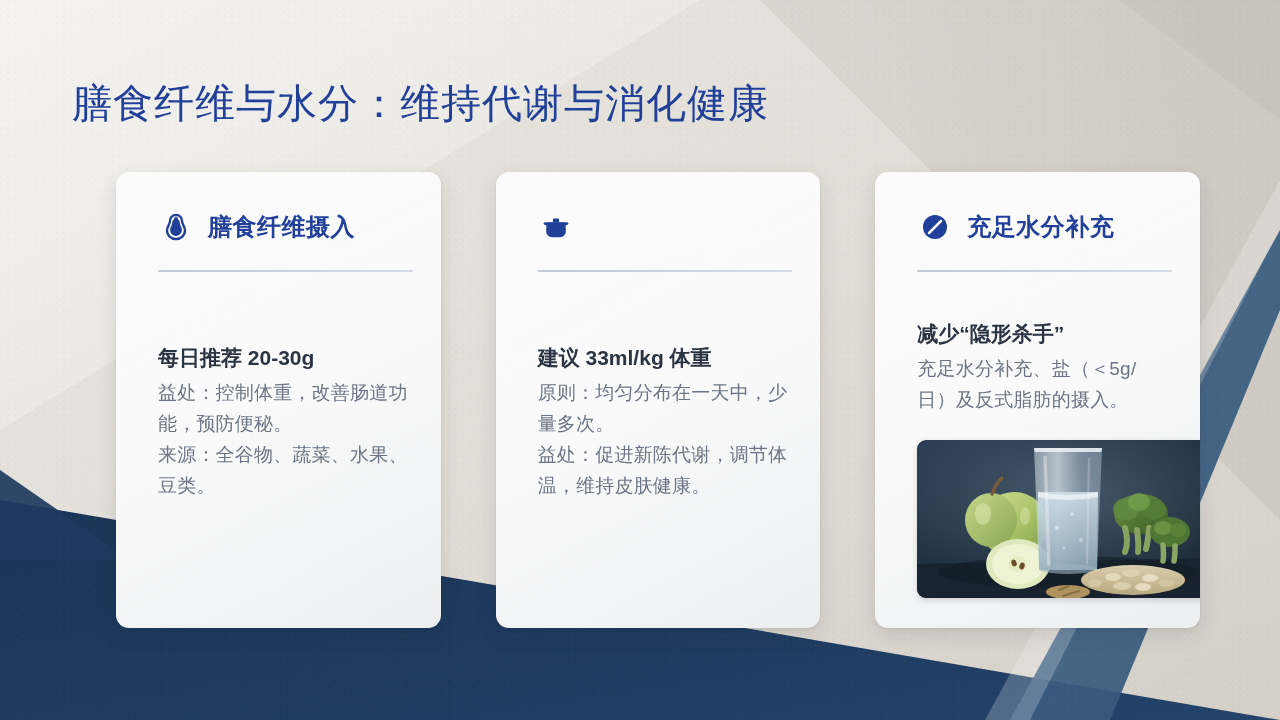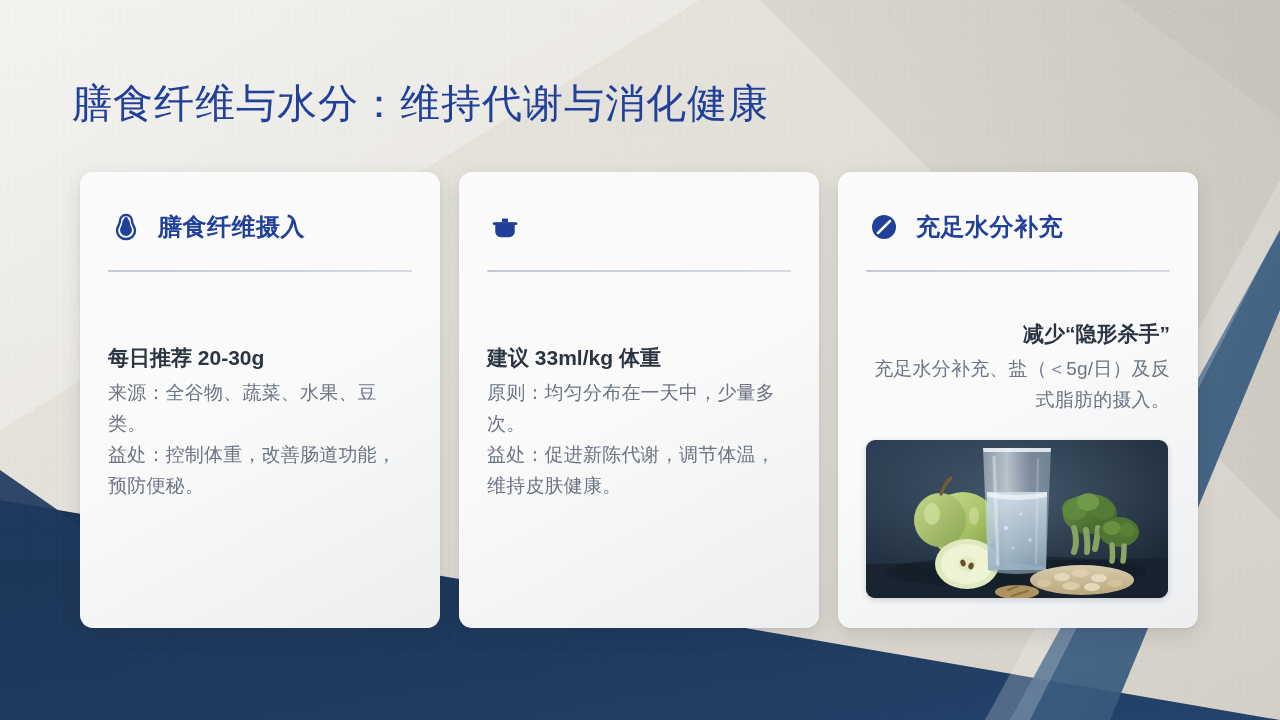--- a/index.html
+++ b/index.html
@@ -38,42 +38,43 @@
   #cards {
     position:absolute; left:80px; top:172px;
     width:1120px; height:456px;
     display:flex; gap:19px;
   }
   .card {
     width:360px;
     background:linear-gradient(152deg,#fbfbfb 0%,#fafafa 48%,#eceef0 100%);
     border-radius:13px;
     box-shadow:0 7px 20px rgba(40,45,60,.13), 0 1px 3px rgba(40,45,60,.08);
-    padding:34px 28px 26px 28px;
+    padding:34px 28px 26px 42px;
     position:relative;
     overflow:hidden;
+    margin-left:36px;
   }
   .card.short { height:456px; }
 
   .card-head { display:flex; align-items:center; gap:14px; height:42px; }
   .card-icon { width:36px; height:36px; flex:0 0 36px; display:block; }
   .card-title {
     font-size:24px; font-weight:bold;
     letter-spacing:.5px;
     white-space:nowrap;
   }
   .divider {
     margin-top:22px;
     height:2px;
     background:linear-gradient(90deg,#c3cad6 0%,#ccd3dd 60%,#d6dbe3 100%);
     border-radius:1px;
   }
 
   .card-body { margin-top:72px; }
-  .card-body.tight { margin-top:48px;text-align:right; }
+  .card-body.tight { margin-top:48px; }
 
   .lead {
     font-size:21px; font-weight:bold;
     color:#2a3442;
     line-height:1.35;
     margin-bottom:6px;
     white-space:nowrap;
   }
   .para {
     font-size:19px;
@@ -154,22 +155,22 @@
         </g>
         <path d="M24 13c-3.1 0-5 2.3-5 5.2 0 3.6-2.9 5.4-2.9 9.6 0 4.6 3.6 8.2 7.9 8.2s7.9-3.6 7.9-8.2c0-4.2-2.9-6-2.9-9.6 0-2.9-1.9-5.2-5-5.2z" fill="#21409a"></path>
         <path d="M24 10.5c-1.6 0-2.6 1.1-2.6 2.6 0 1.6 1 2.6 2.6 2.6s2.6-1 2.6-2.6c0-1.5-1-2.6-2.6-2.6z" fill="#21409a"></path>
       </svg>
       <span class="card-title" style="color:#21409a">膳食纤维摄入</span>
     </div>
     <div class="divider"></div>
 
     <div class="card-body">
       <div class="lead">每日推荐 20-30g</div>
+      <p class="para">益处：控制体重，改善肠道功能，预防便秘。</p>
       <p class="para">来源：全谷物、蔬菜、水果、豆类。</p>
-      <p class="para">益处：控制体重，改善肠道功能，预防便秘。</p>
     </div>
   </section>
 
   <section class="card short">
     <div class="card-head">
       <svg class="card-icon" viewBox="0 0 48 48">
         <path d="M14 18h20c1.8 0 3 1.3 3 3v9c0 4.2-3.4 7.6-7.6 7.6h-10.8C14.4 37.6 11 34.2 11 30v-9c0-1.7 1.3-3 3-3z" fill="#21409a"></path>
         <path d="M9.5 17.5h29c1.1 0 2 .8 2 1.9s-.9 1.9-2 1.9h-29c-1.1 0-2-.8-2-1.9s.9-1.9 2-1.9z" fill="#21409a"></path>
         <path d="M21.5 12.5h5c.9 0 1.6.7 1.6 1.6v3.4h-8.2v-3.4c0-.9.7-1.6 1.6-1.6z" fill="#21409a"></path>
       </svg>

